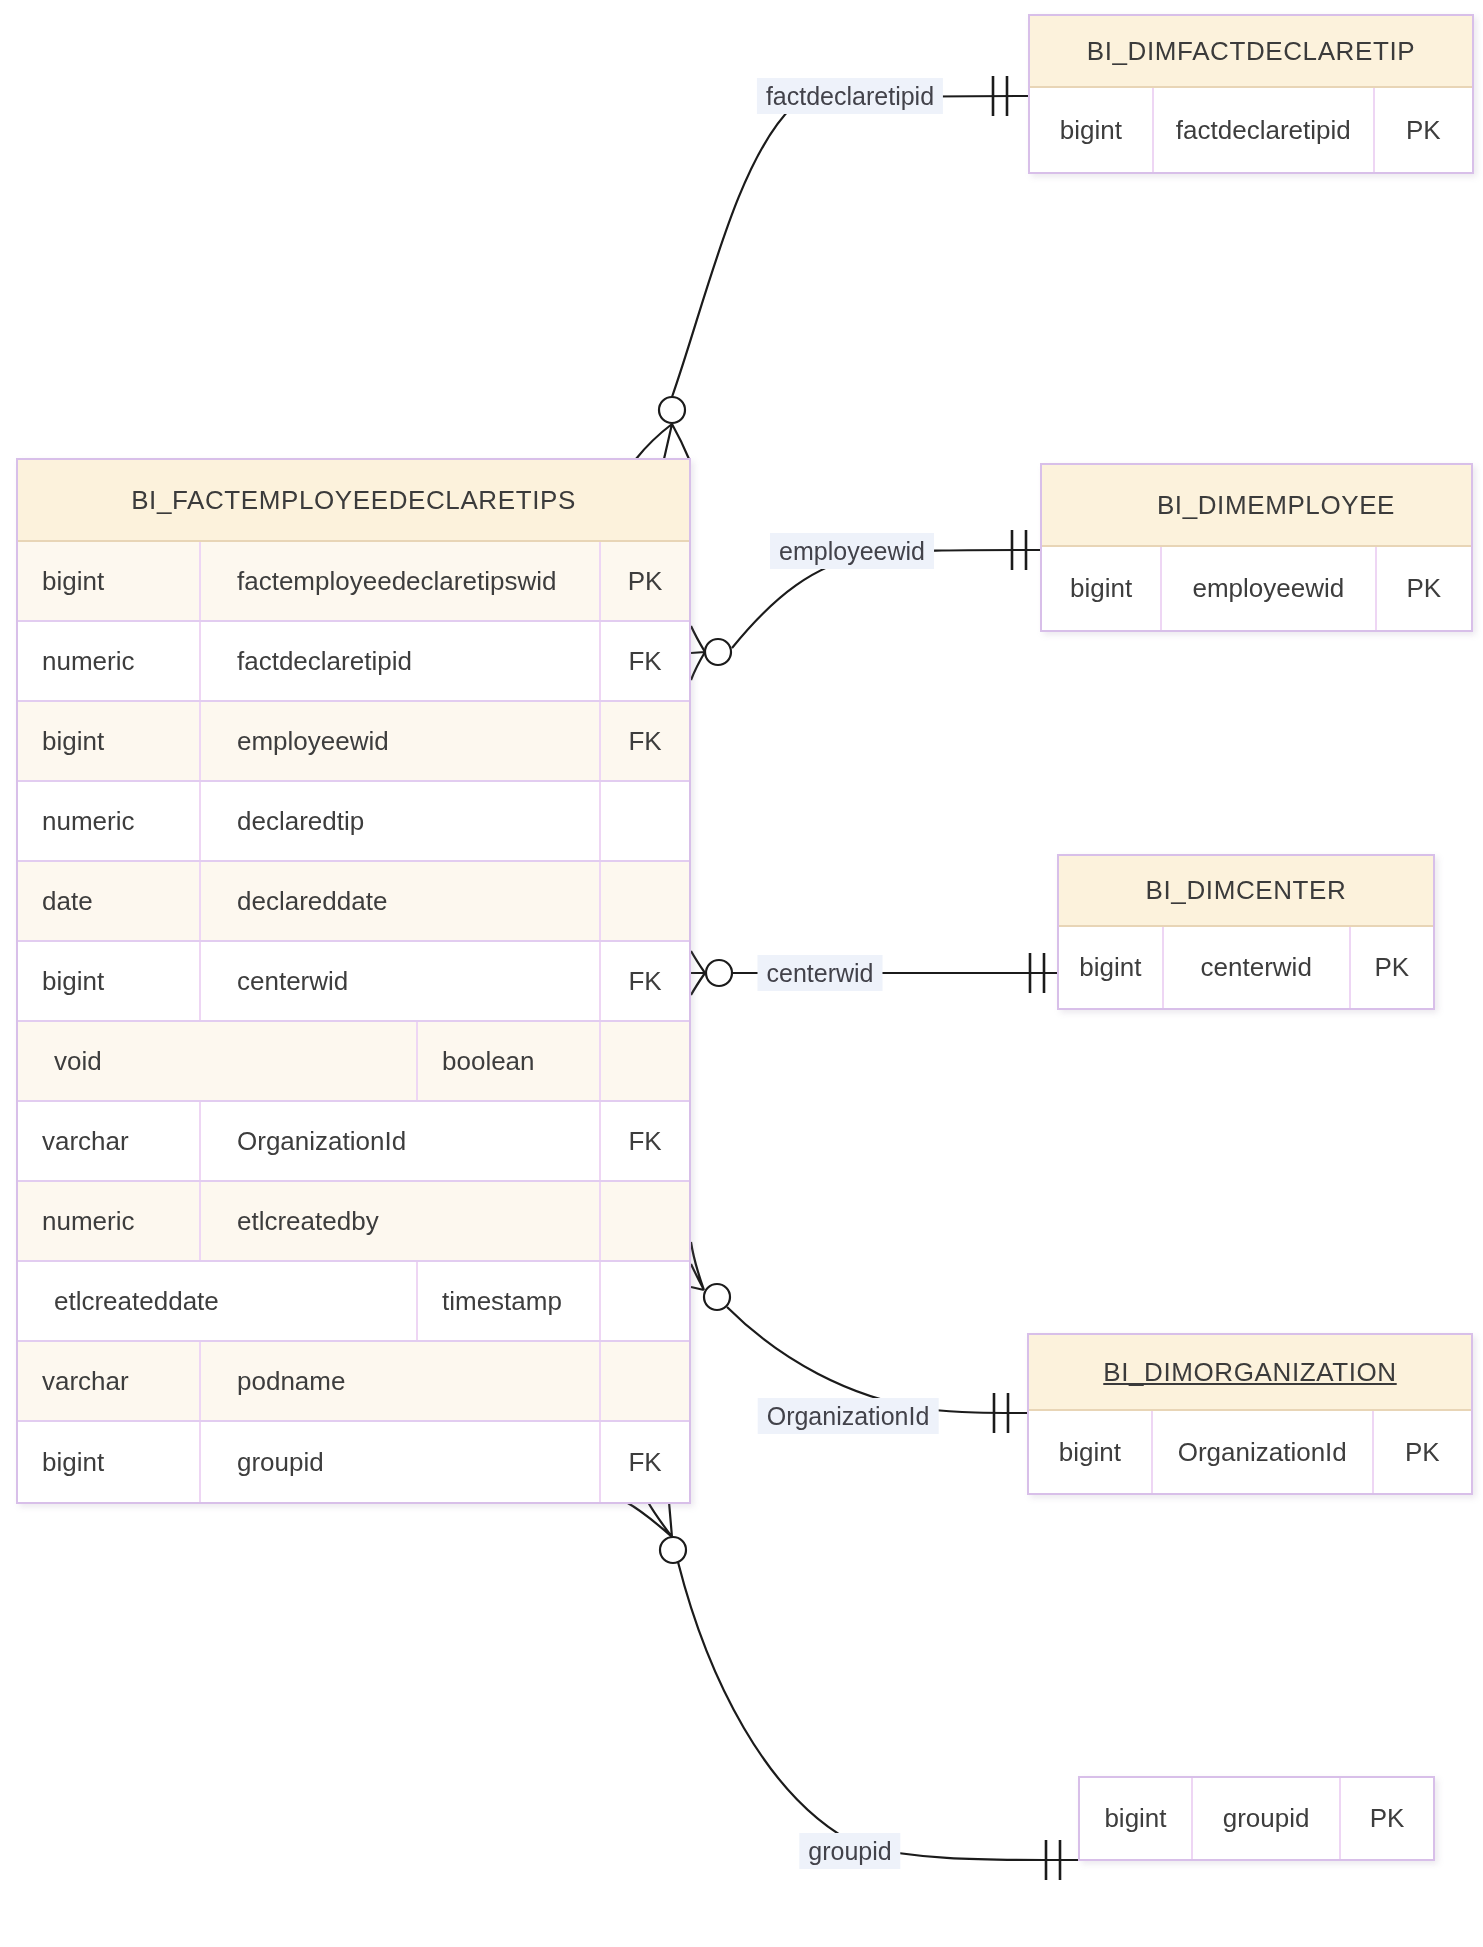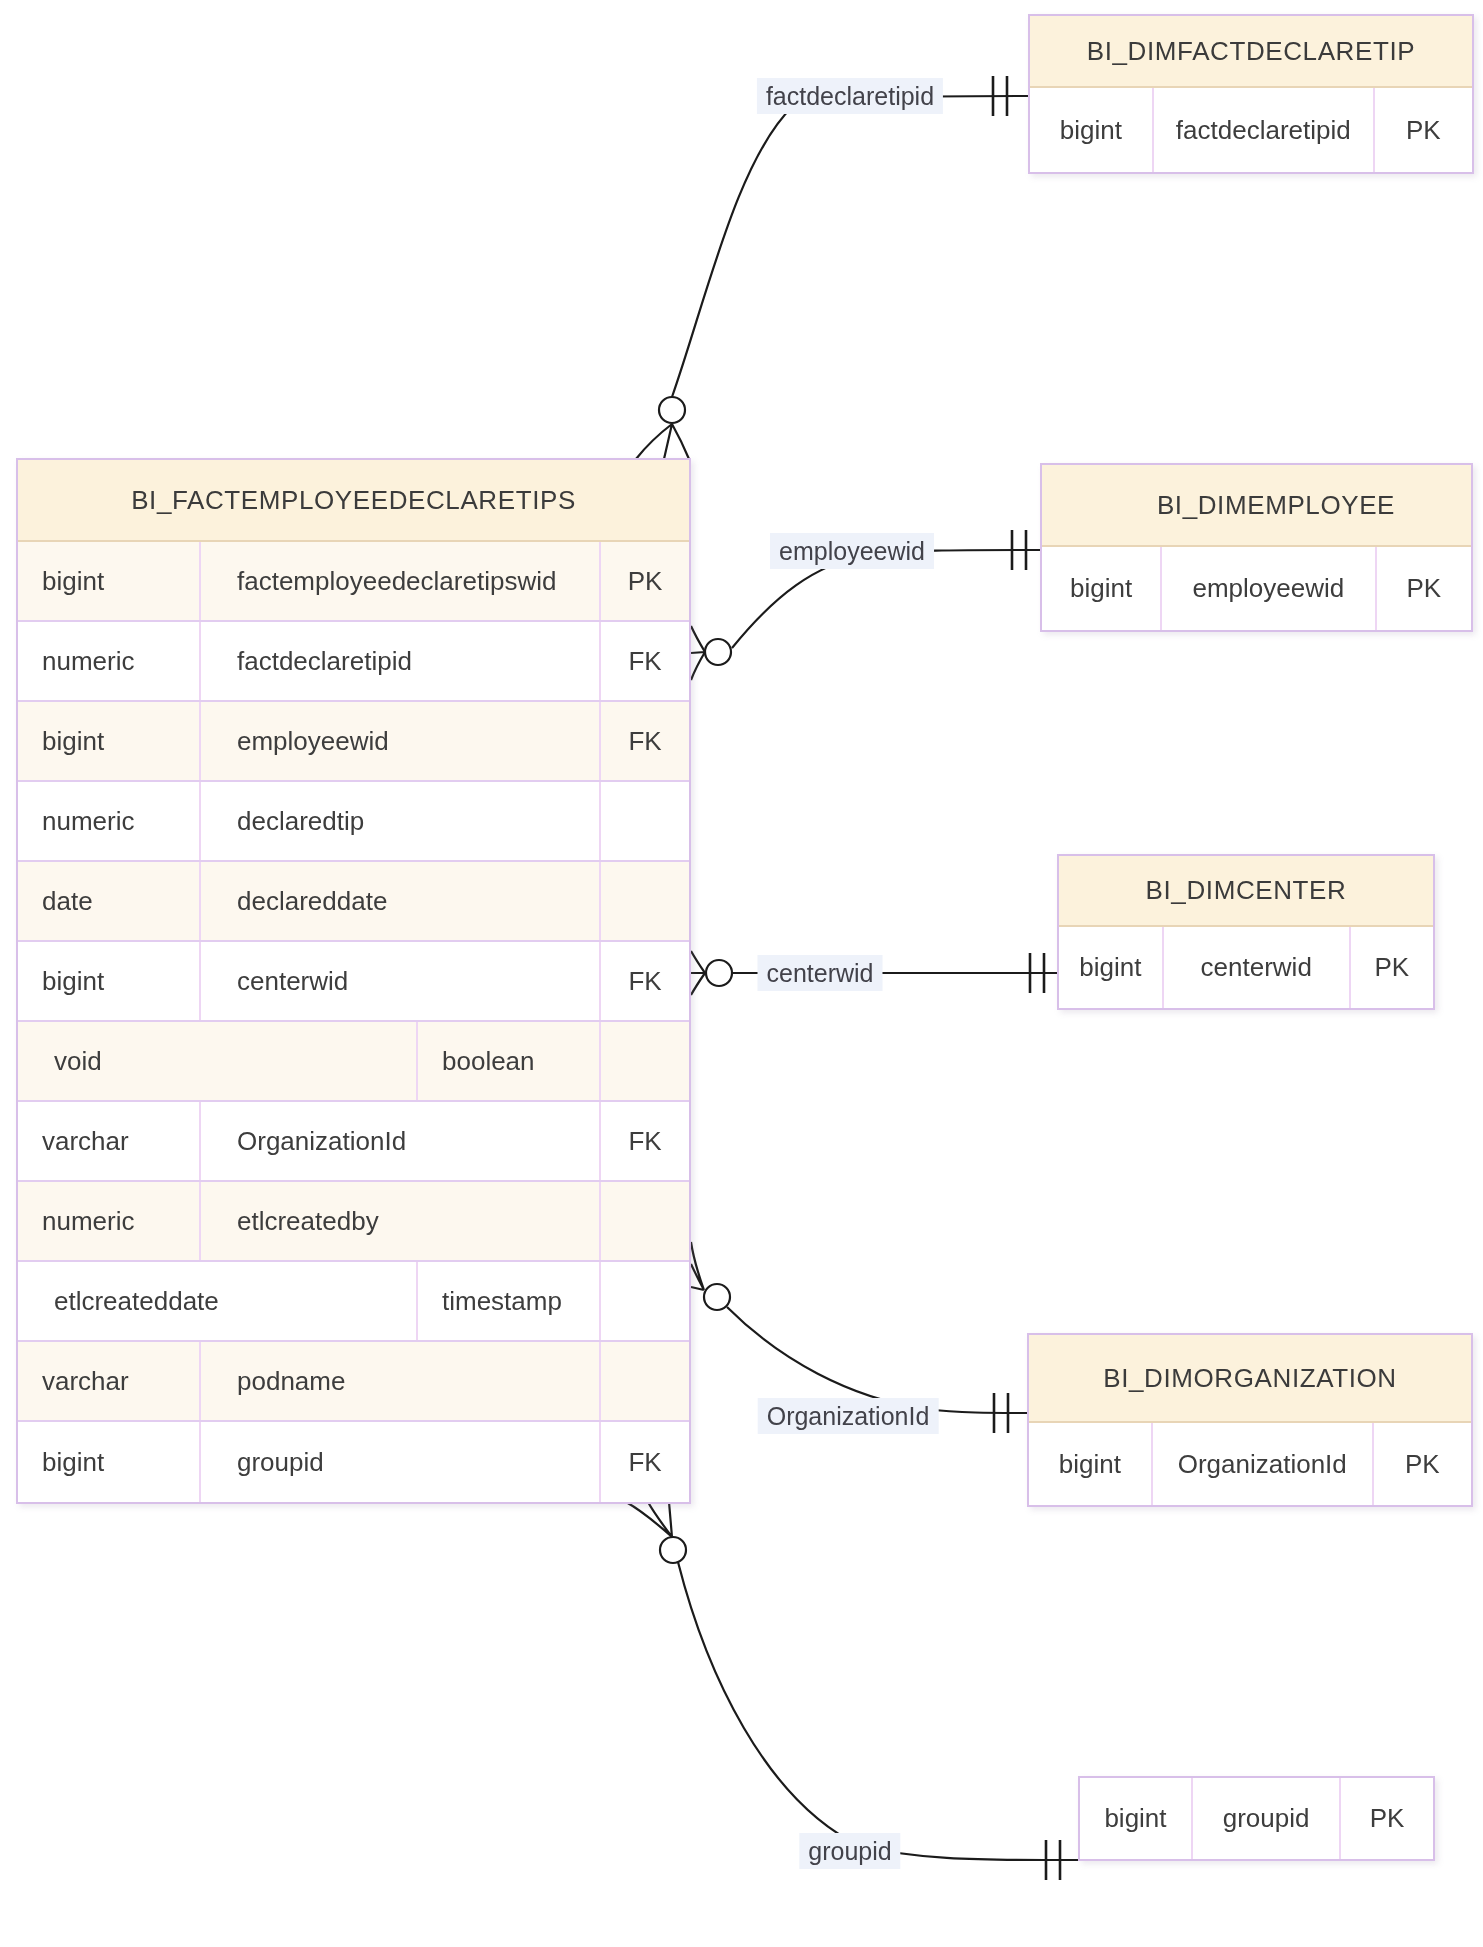--- a/index.html
+++ b/index.html
@@ -185,21 +185,21 @@
   <div class="table-node dim" style="left:1057px; top:854px; width:378px;">
     <div class="tn-header" style="height:71px;">BI_DIMCENTER</div>
     <div class="tn-row" style="height:81px;">
       <div class="tn-cell cell-type">bigint</div>
       <div class="tn-cell cell-name">centerwid</div>
       <div class="tn-cell cell-key">PK</div>
     </div>
   </div>
 
   <div class="table-node dim" style="left:1027px; top:1333px; width:446px;">
-    <div class="tn-header" style="height:88px;">BI_DIMORGANIZATION</div>
+    <div class="tn-header" style="height:76px;text-decoration:underline;">BI_DIMORGANIZATION</div>
     <div class="tn-row" style="height:82px;">
       <div class="tn-cell cell-type">bigint</div>
       <div class="tn-cell cell-name">OrganizationId</div>
       <div class="tn-cell cell-key">PK</div>
     </div>
   </div>
 
   <div class="table-node dim dim-group" style="left:1078px; top:1776px; width:357px;">
     <div class="tn-row" style="height:81px;">
       <div class="tn-cell cell-type">bigint</div>

